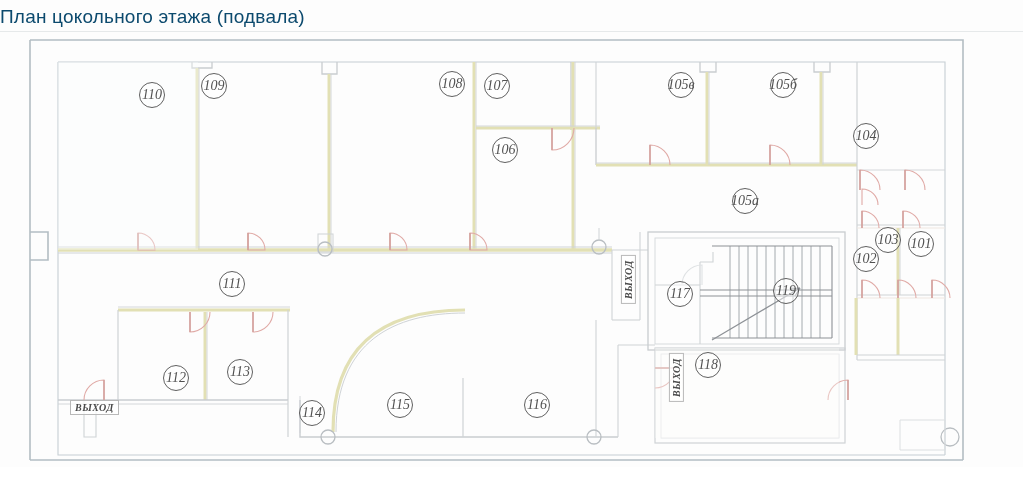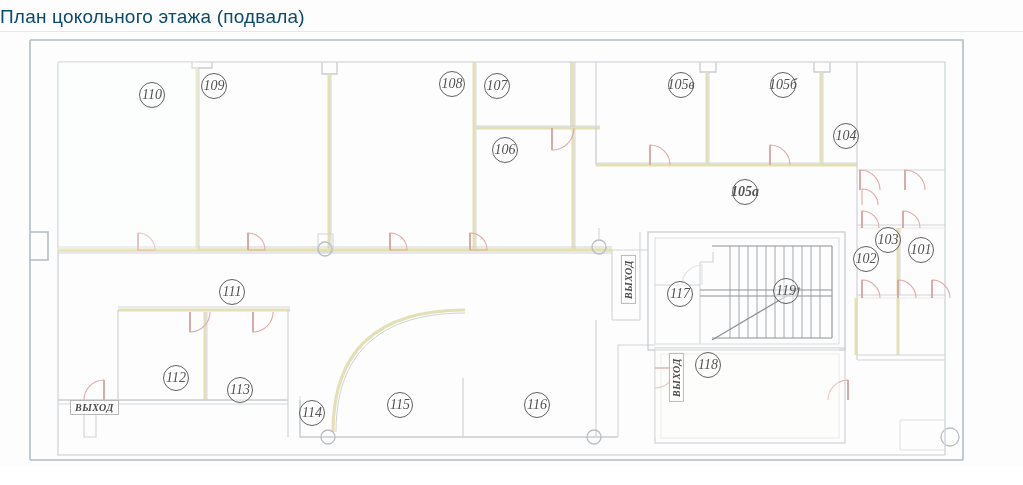--- a/index.html
+++ b/index.html
@@ -358,28 +358,28 @@
 
   </svg>
 
   <div class="room-tag" style="left:152px; top:95px;">110</div>
   <div class="room-tag" style="left:214px; top:86px;">109</div>
   <div class="room-tag" style="left:452px; top:84px;">108</div>
   <div class="room-tag" style="left:497px; top:86px;">107</div>
   <div class="room-tag" style="left:505px; top:150px;text-align:center;">106</div>
   <div class="room-tag" style="left:681px; top:85px;">105в</div>
   <div class="room-tag" style="left:783px; top:85px;">105б</div>
-  <div class="room-tag" style="left:846px; top:85px;margin-top:38px;">104</div>
-  <div class="room-tag" style="left:745px; top:192px;font-weight:bold;">105а</div>
+  <div class="room-tag" style="left:866px; top:85px;margin-top:38px;">104</div>
+  <div class="room-tag" style="left:745px; top:201px;">105а</div>
   <div class="room-tag" style="left:888px; top:192px;margin-top:35px;">103</div>
   <div class="room-tag" style="left:866px; top:259px;">102</div>
-  <div class="room-tag" style="left:921px; top:250px;">101</div>
-  <div class="room-tag" style="left:232px; top:292px;text-align:right;">111</div>
+  <div class="room-tag" style="left:921px; top:244px;">101</div>
+  <div class="room-tag" style="left:232px; top:284px;text-align:right;">111</div>
   <div class="room-tag" style="left:176px; top:378px;font-style:italic;">112</div>
-  <div class="room-tag" style="left:240px; top:390px;">113</div>
+  <div class="room-tag" style="left:240px; top:372px;">113</div>
   <div class="room-tag" style="left:312px; top:413px;">114</div>
   <div class="room-tag" style="left:400px; top:405px;">115</div>
   <div class="room-tag" style="left:537px; top:405px;">116</div>
   <div class="room-tag" style="left:680px; top:294px;">117</div>
   <div class="room-tag" style="left:708px; top:365px;">118</div>
   <div class="room-tag" style="left:786px; top:291px;">119</div>
 
   <div class="exit-label" style="left:70px; top:400px;">ВЫХОД</div>
   <div class="exit-label rot" style="left:604px; top:272px;">ВЫХОД</div>
   <div class="exit-label rot" style="left:652px; top:370px;">ВЫХОД</div>

